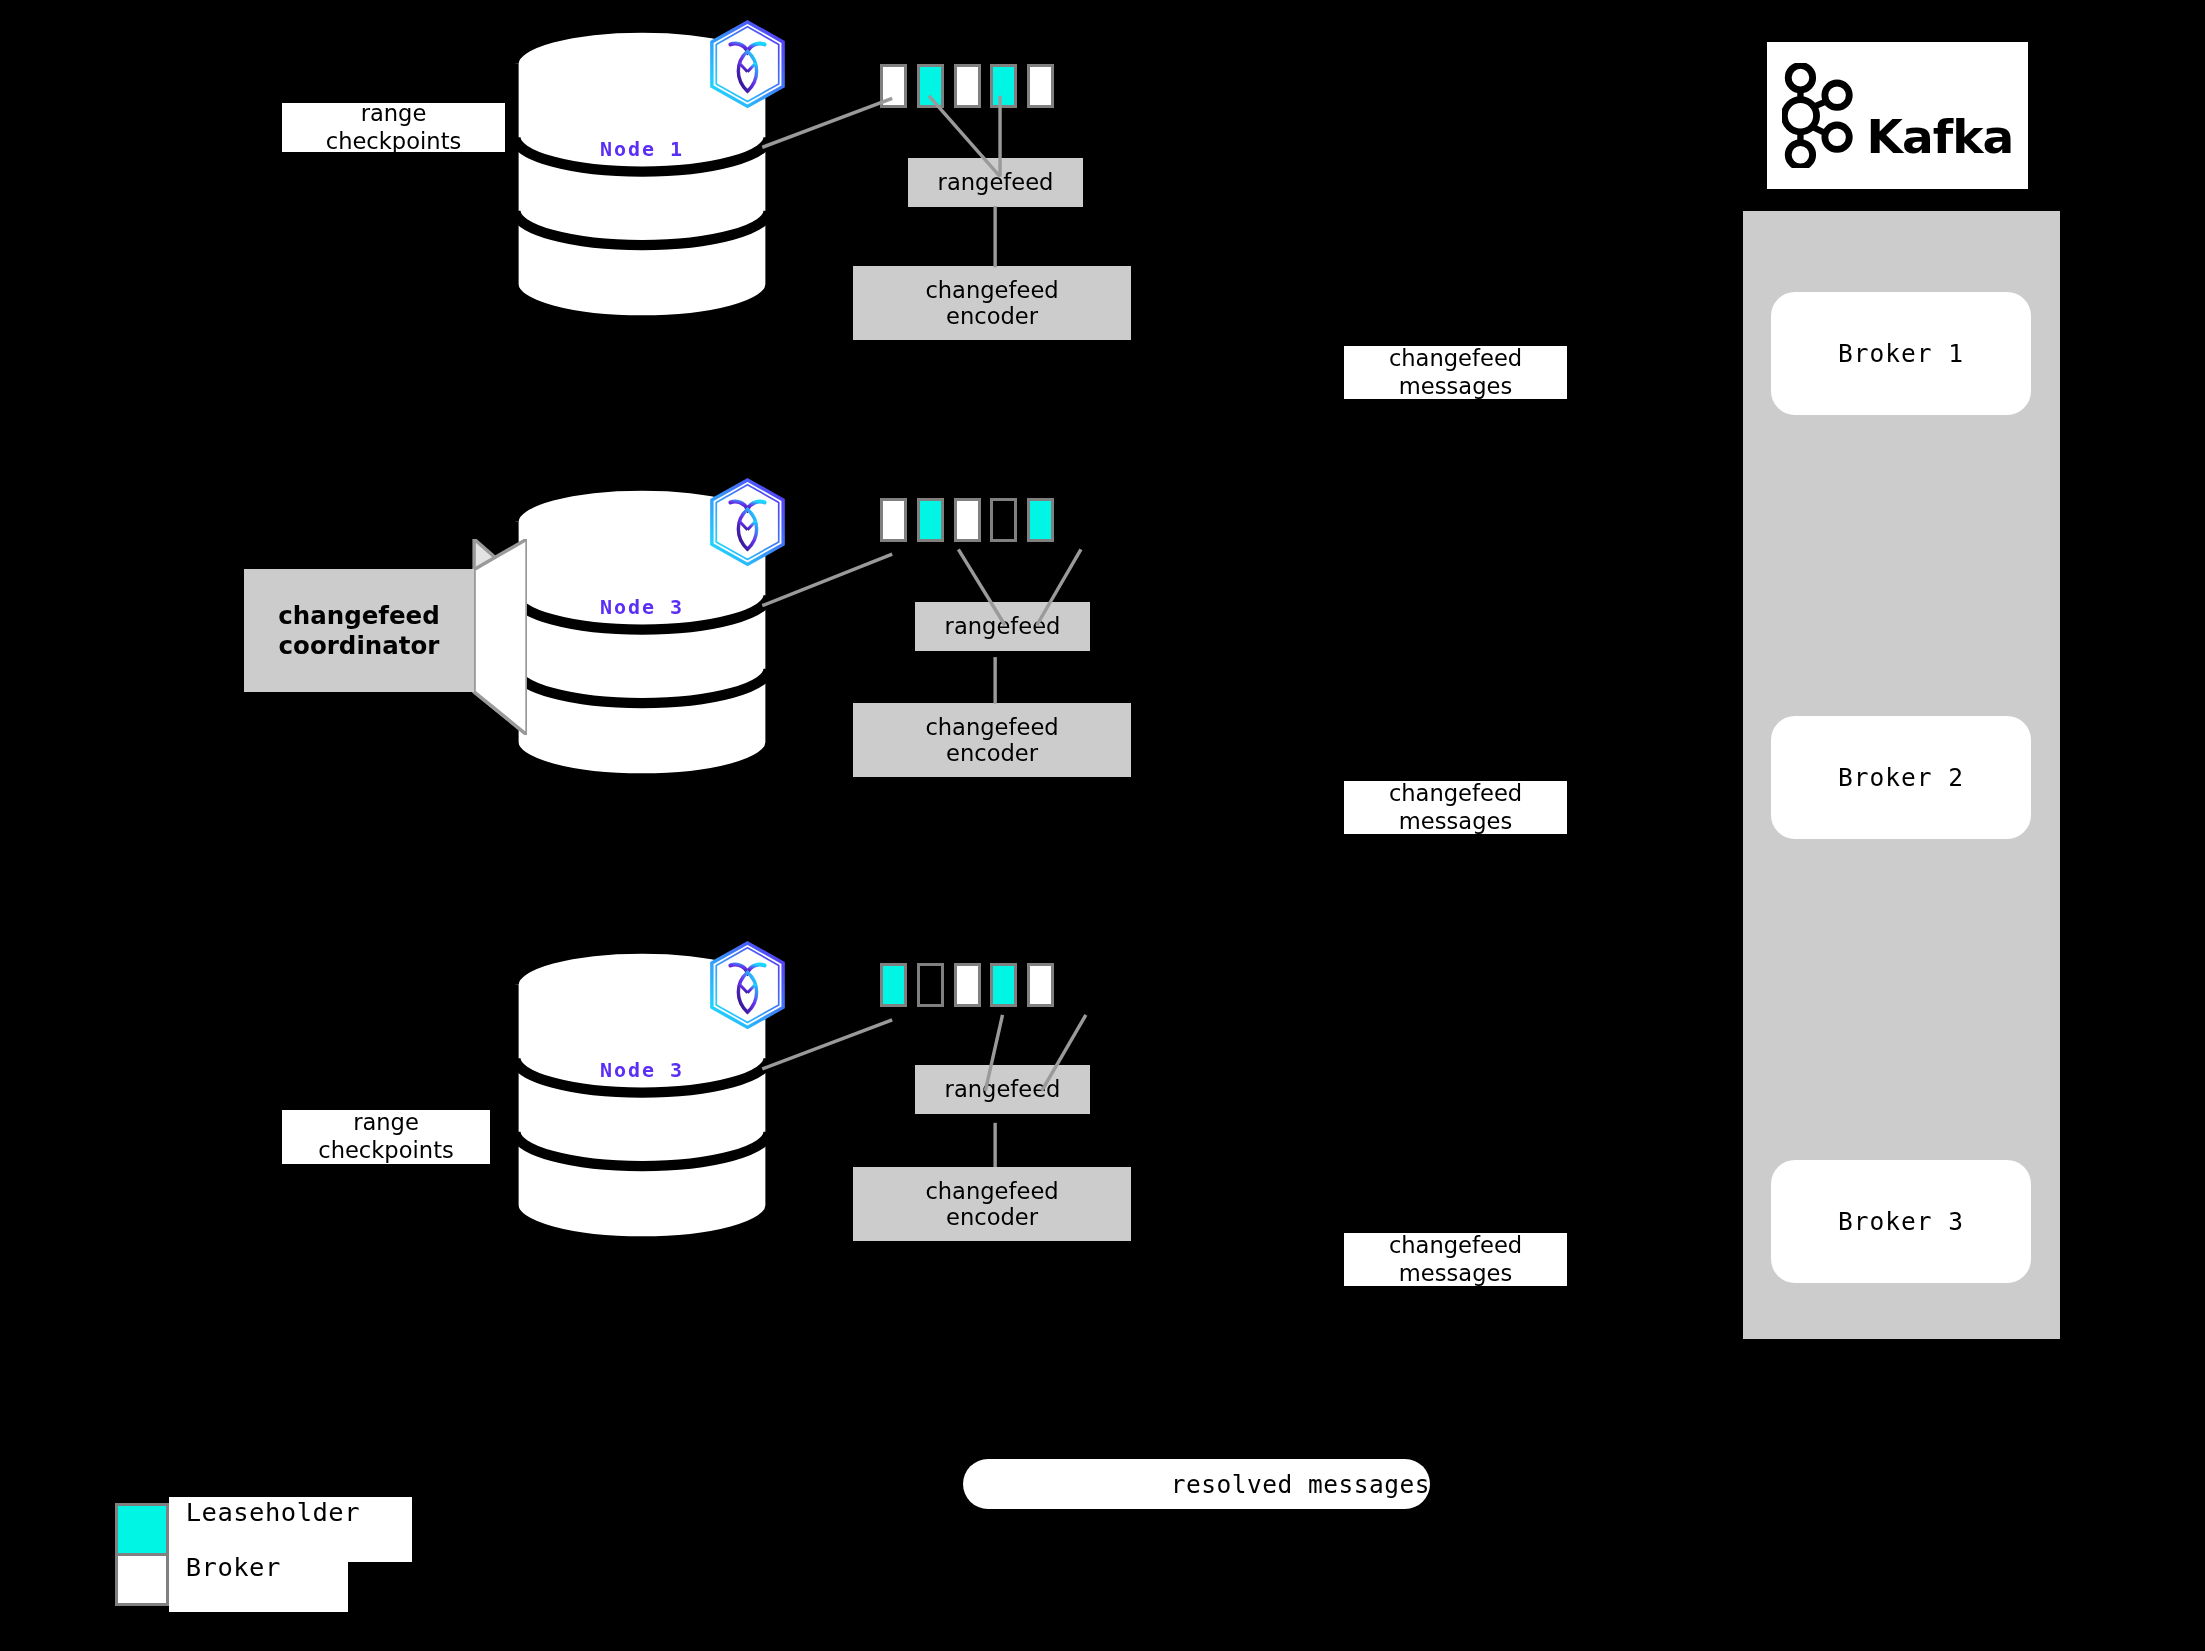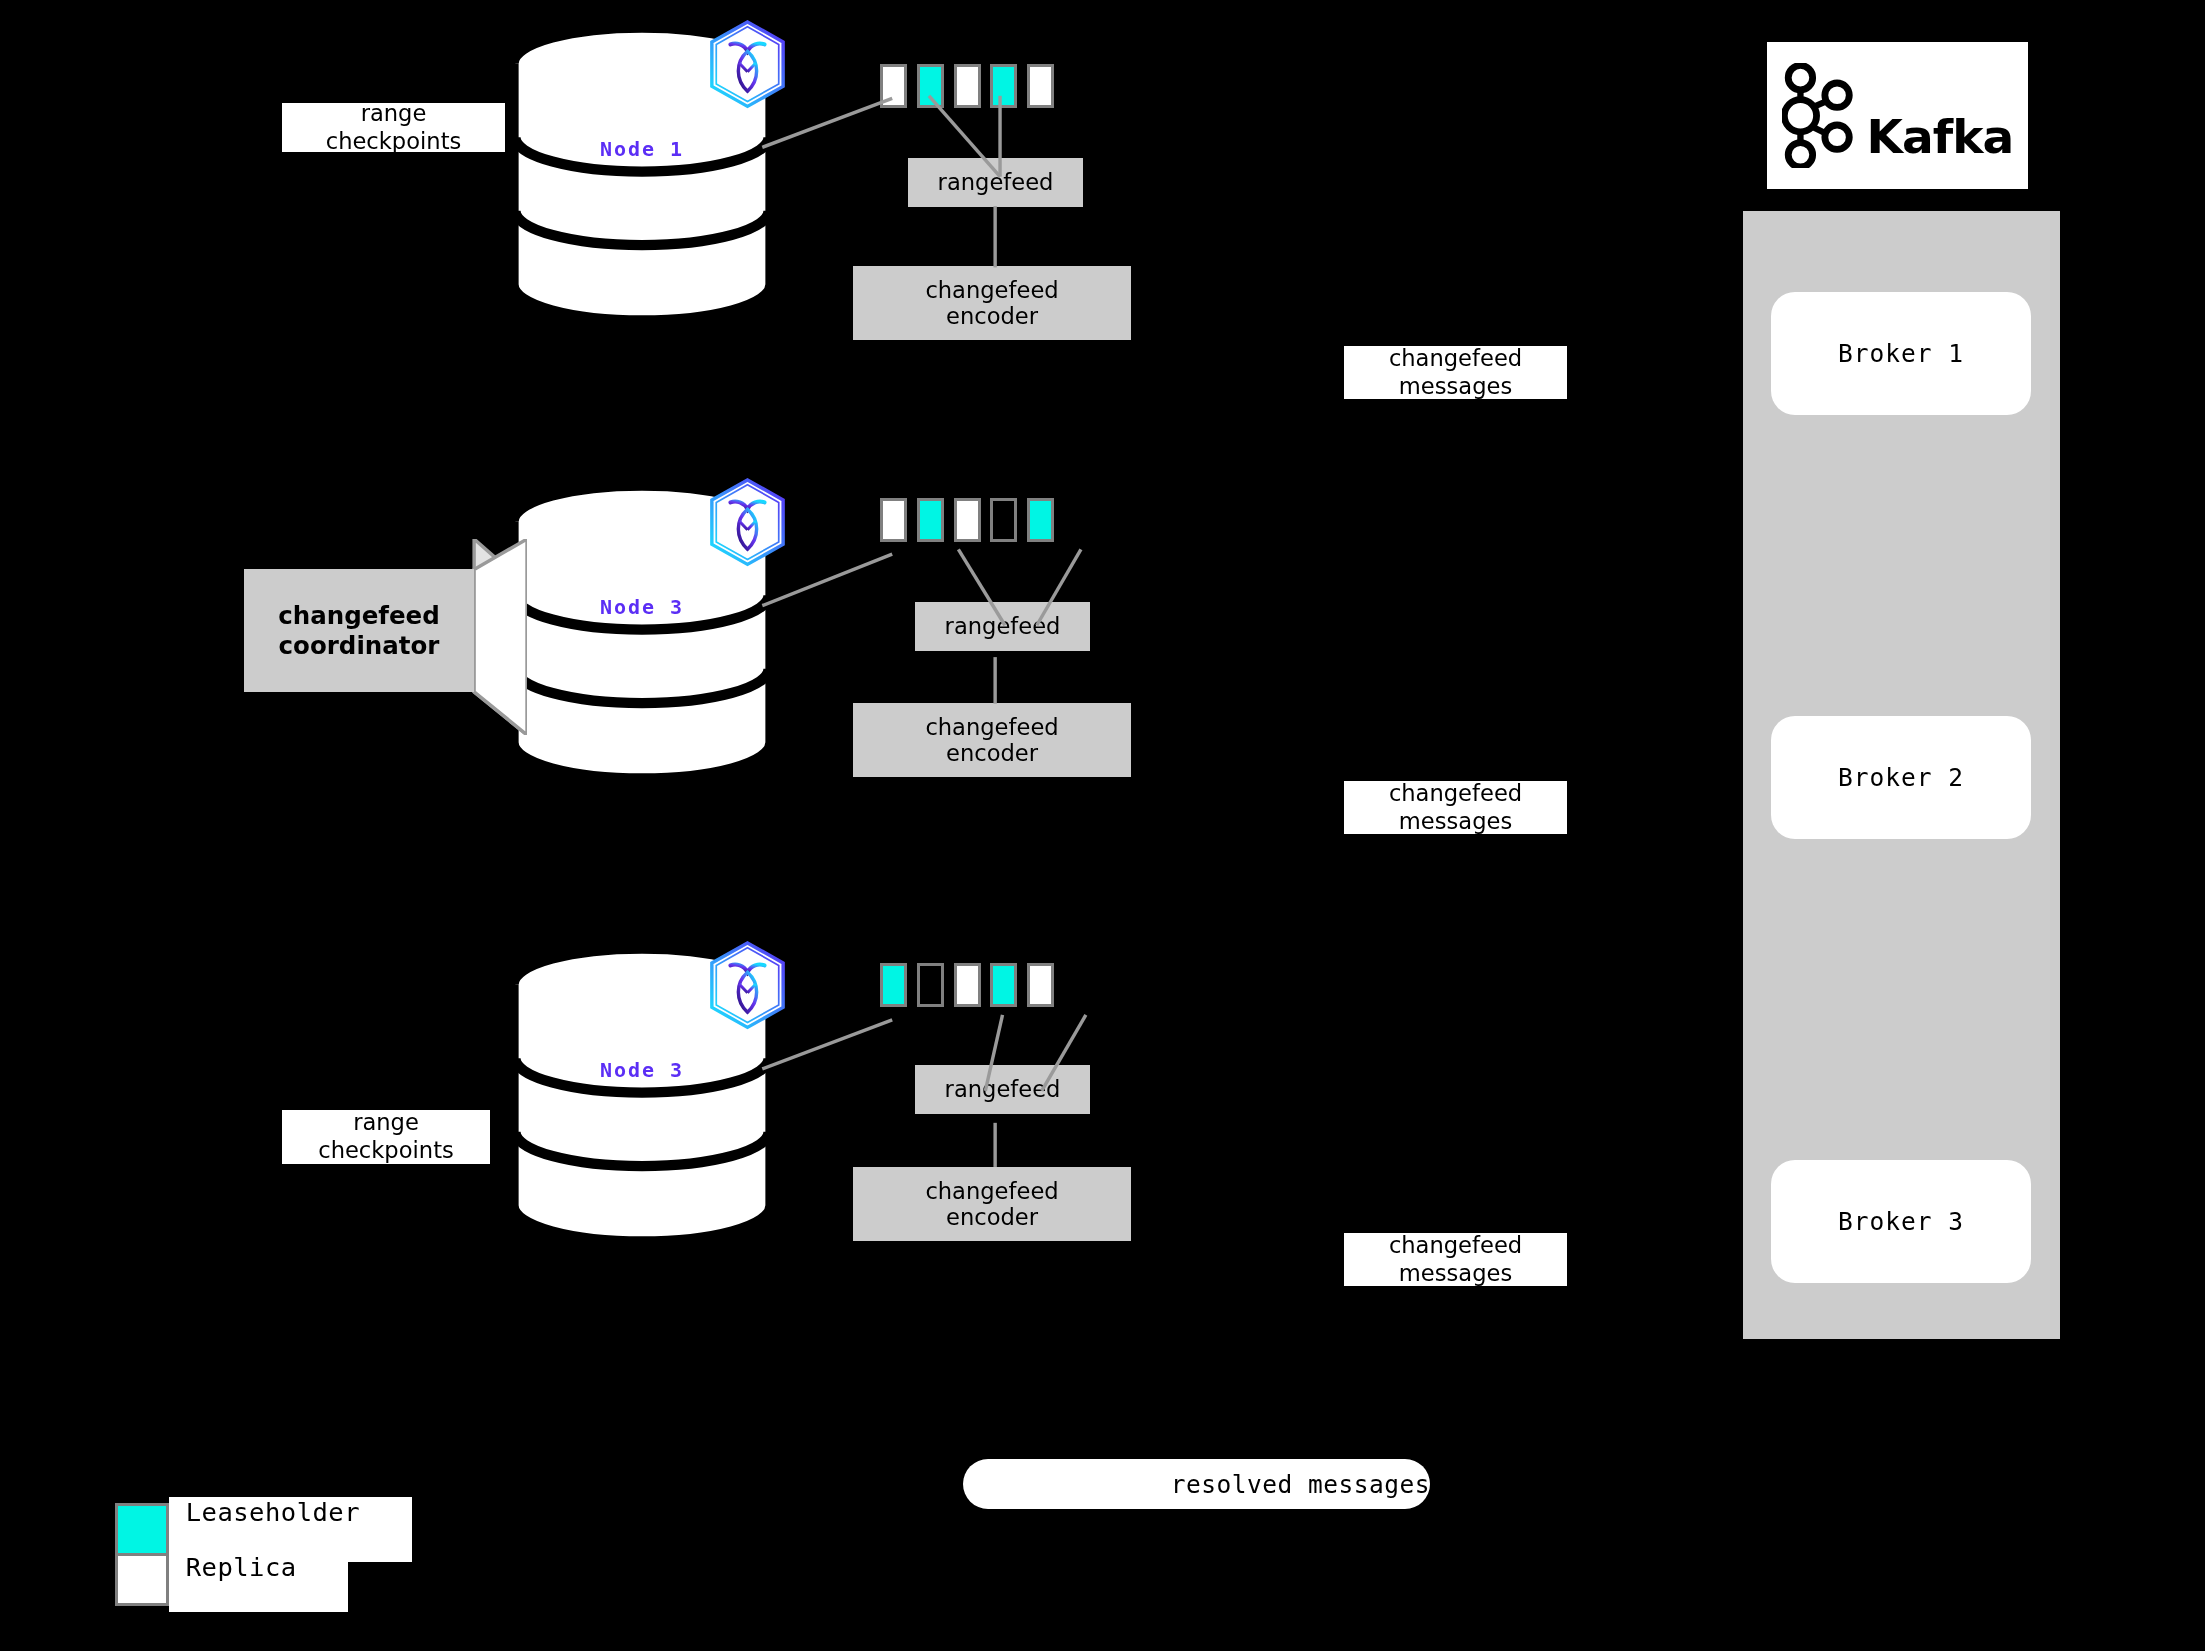--- a/index.html
+++ b/index.html
@@ -296,16 +296,16 @@
   <span>Broker 3</span>
 </div>
 
 <div class="legend" style="left:115px;top:1503px;width:314px;height:147px;">
   <div class="sw" style="left:0;top:0;background:#00F5E4;"></div>
   <div class="ltext" style="left:54px;top:-5.9px;width:226px;height:65px;">
     <span>Leaseholder</span>
   </div>
   <div class="sw" style="left:0;top:50px;background:#FFFFFF;"></div>
   <div class="ltext" style="left:54px;top:49px;width:162px;height:60px;">
-    <span>Replica</span>
+    <span>Broker</span>
   </div>
 </div>
 
 
 </body></html>

